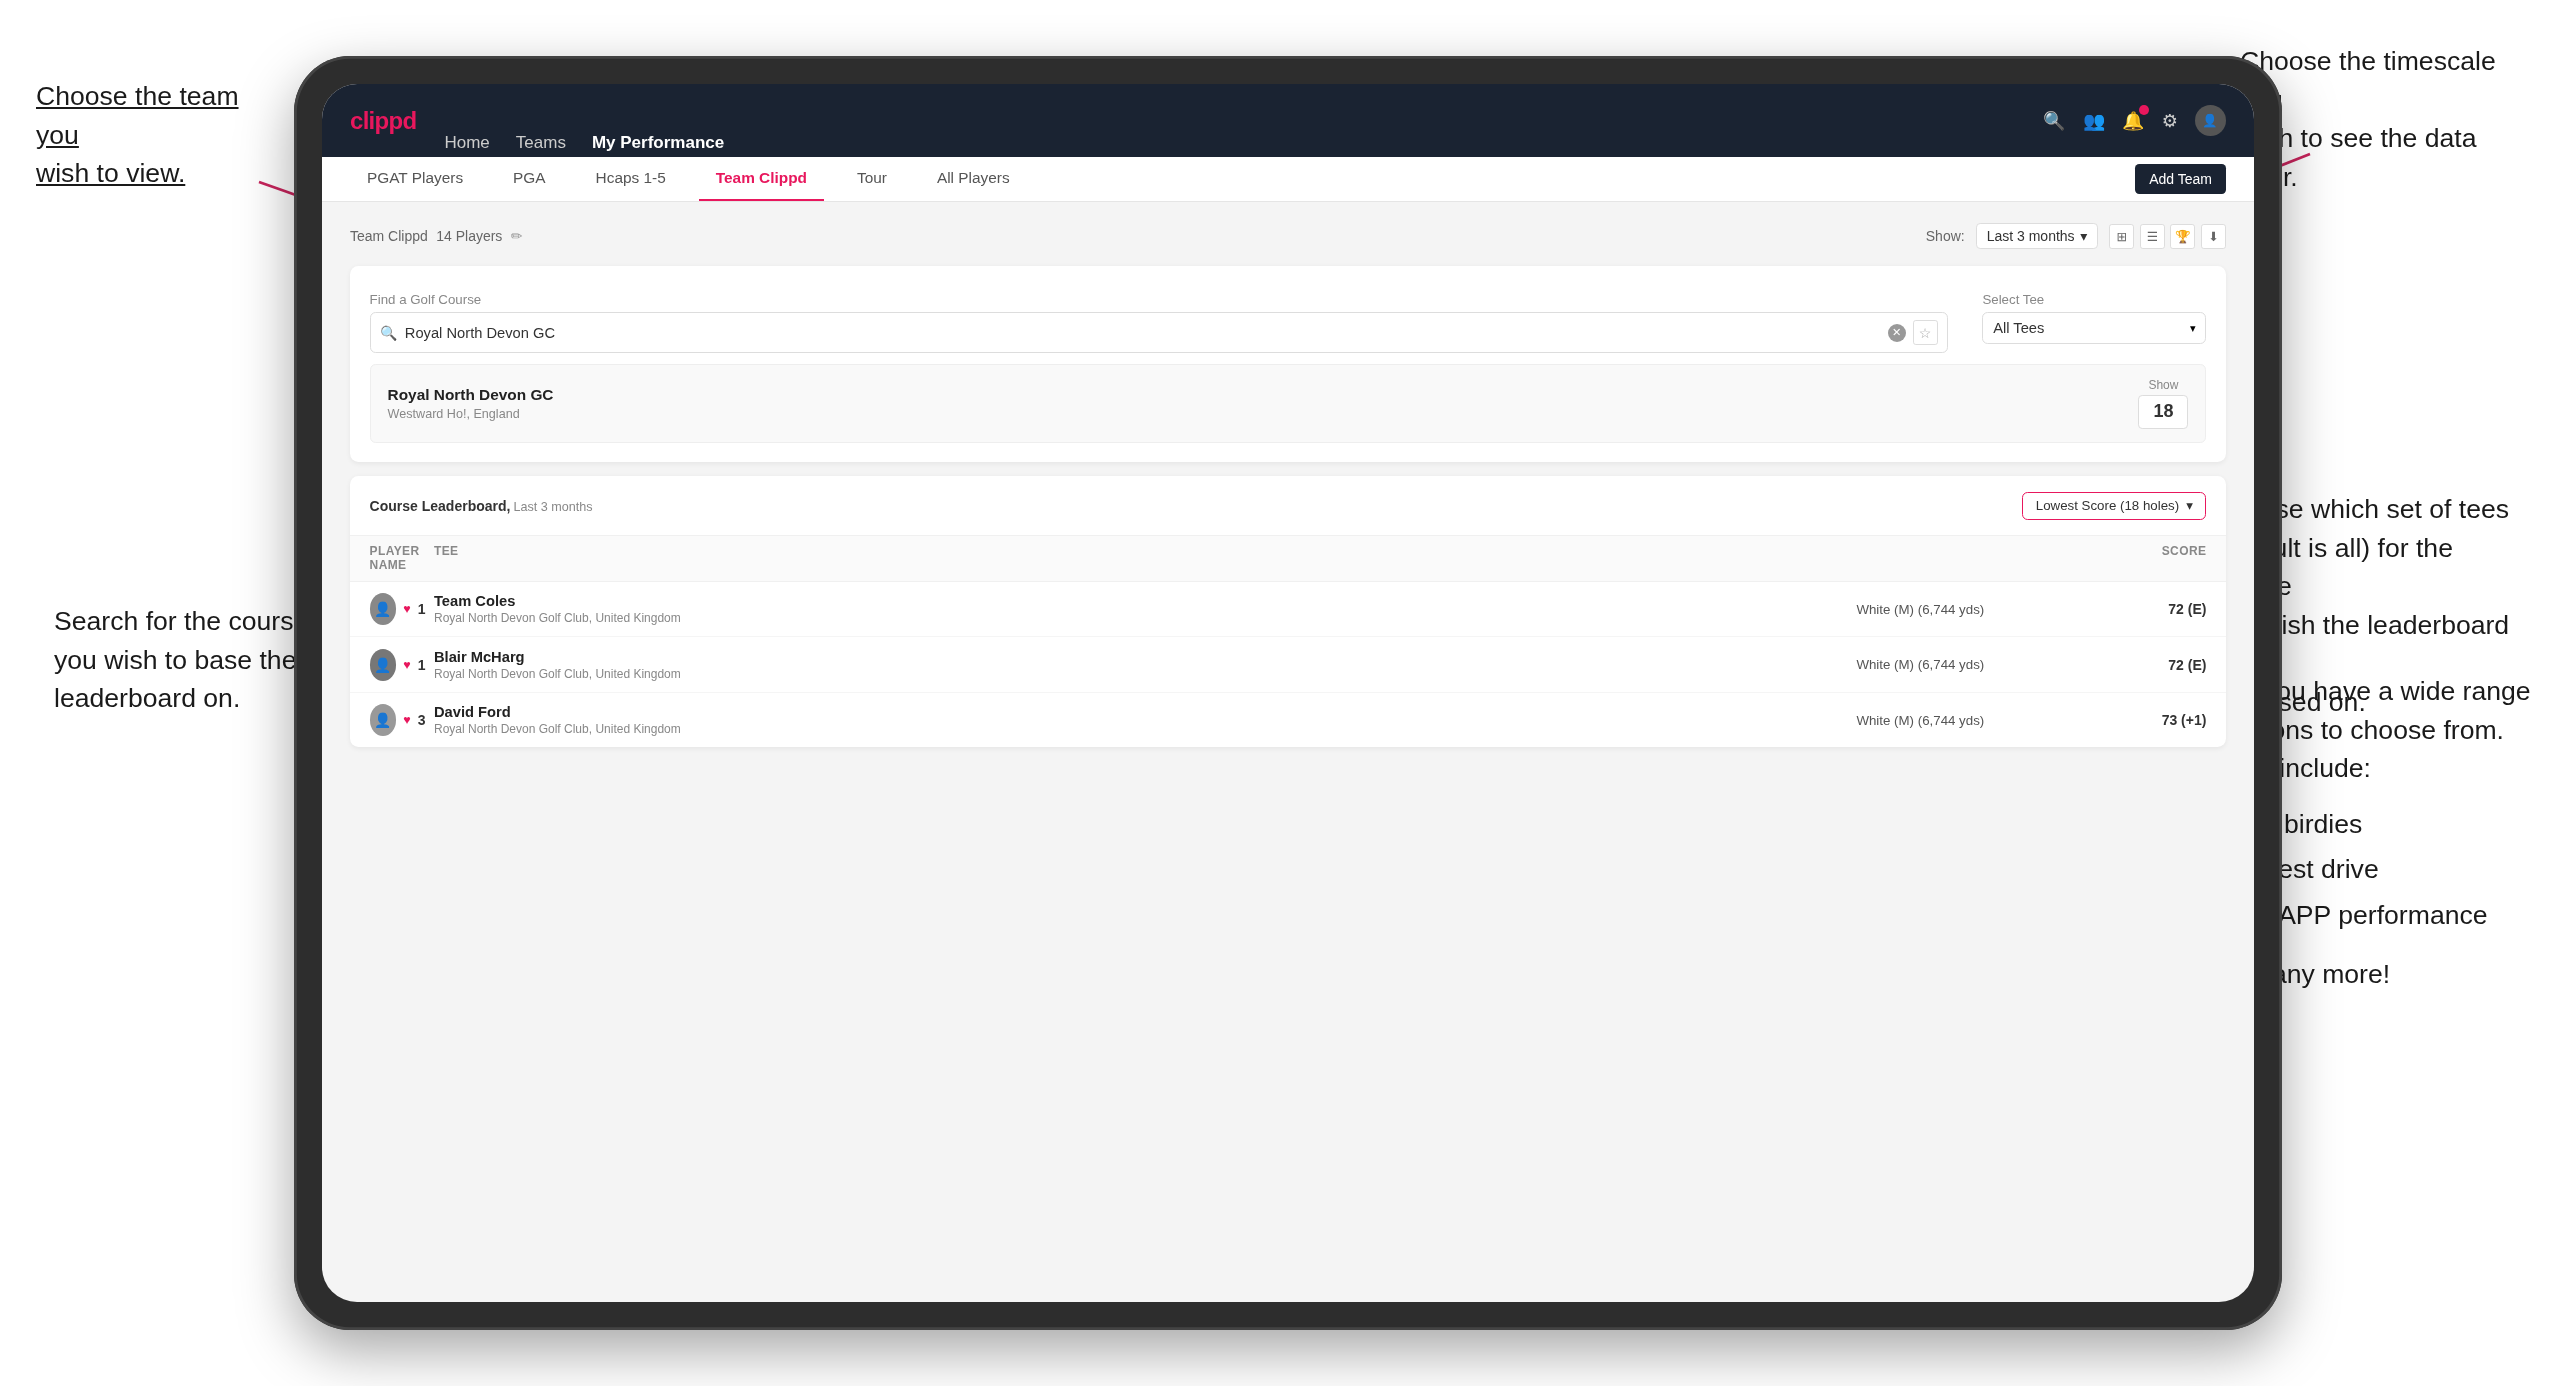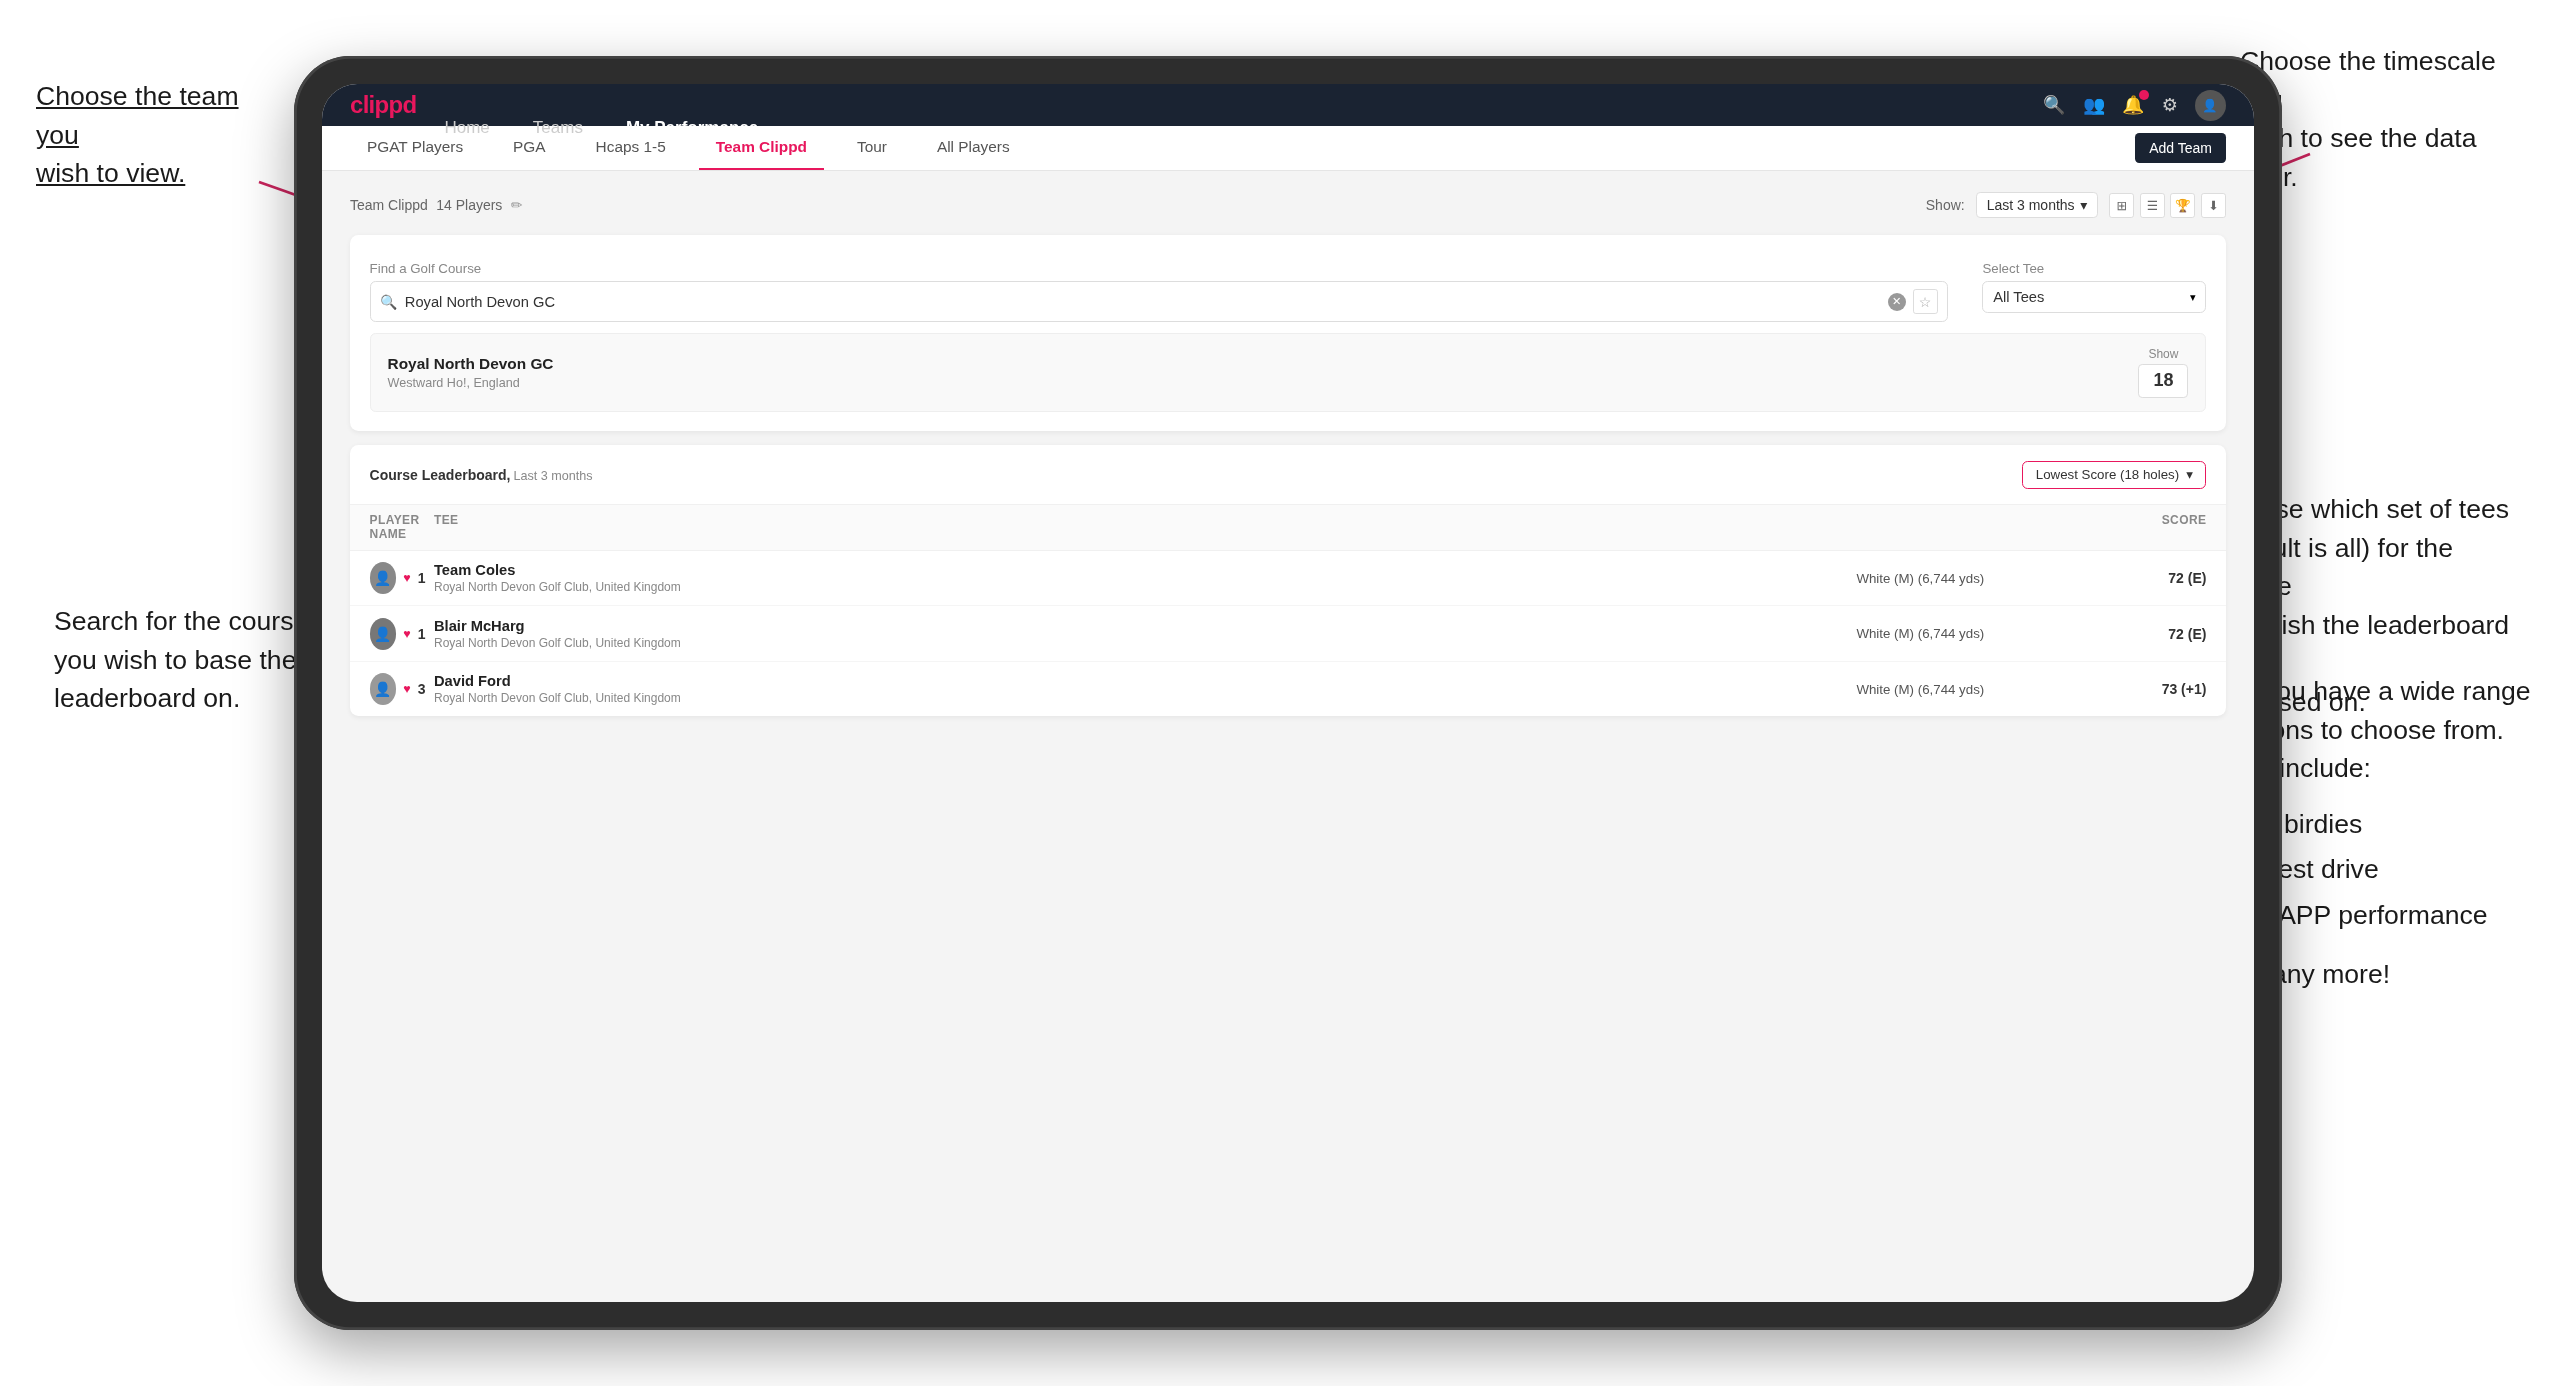--- a/index.html
+++ b/index.html
@@ -41,37 +41,37 @@
       right: 28px;
       bottom: 28px;
       background: #f4f4f4;
       border-radius: 35px;
       overflow: hidden;
     }
 
     
     .app-navbar {
       background: #1a2332;
-      height: 42px;
+      height: 73px;
       display: flex;
       align-items: center;
       padding: 0 28px;
       gap: 28px;
     }
 
     .app-logo {
       color: #e8175d;
       font-size: 24px;
       font-weight: 700;
       letter-spacing: -0.7px;
     }
 
     .nav-links {
       display: flex;
-      gap: 43px;
+      gap: 26px;
       flex: 1;
       margin-top: 45px;
     }
 
     .nav-link {
       color: #ccc;
       font-size: 17px;
       cursor: pointer;
     }
     .nav-link.active {

